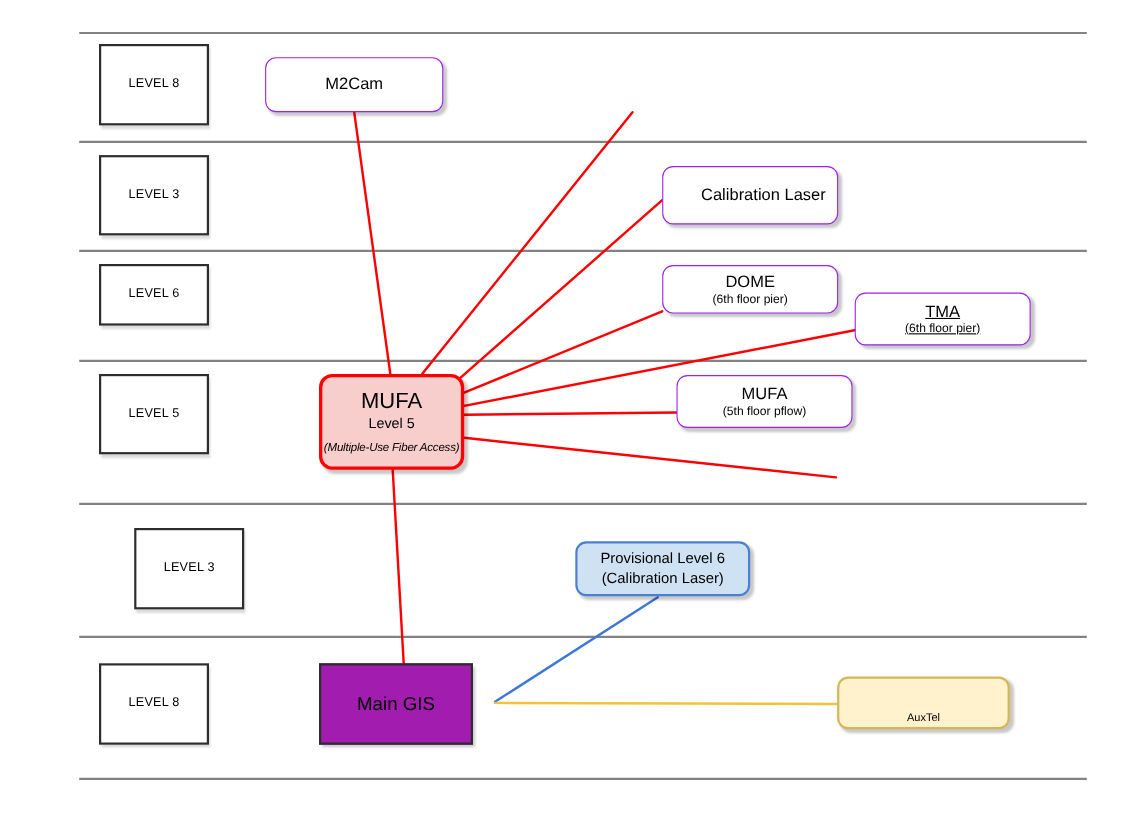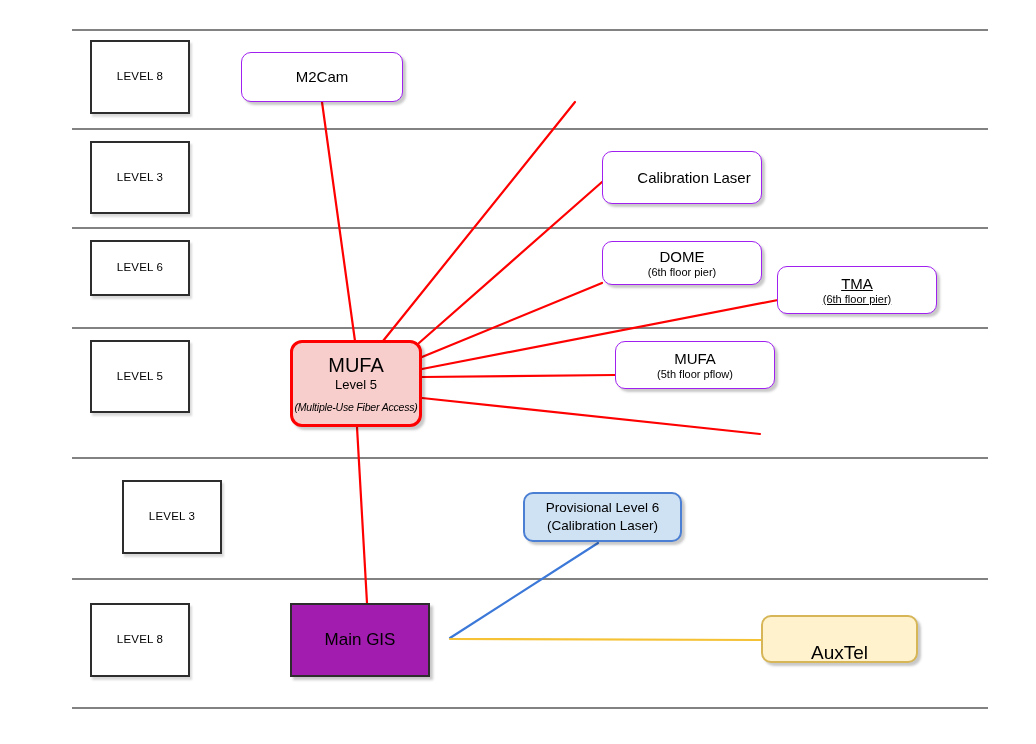--- a/index.html
+++ b/index.html
@@ -11,21 +11,21 @@
   .level-box{background:#ffffff;box-shadow:2px 3px 2px rgba(0,0,0,0.15);}
   .level-label{font-size:11.5px;letter-spacing:0.2px;}
   .node{box-shadow:3px 3px 2.5px rgba(0,0,0,0.22);padding:2px 4px;}
   .node .title{font-size:15px;}
   .node .subtitle{font-size:11px;line-height:1.18;}
   .node-red .title{font-size:20px;}
   .node-red .subtitle{font-size:13px;}
   .node-red .note{font-size:10.5px;margin-top:9px;white-space:nowrap;letter-spacing:-0.2px;font-style:italic;}
   .node-blue .title,.node-blue .subtitle{font-size:13.5px;line-height:1.3;}
   .node-plain .title{font-size:17px;}
-  .node-yellow .title{font-size:19px;margin-top:28px;}
+  .node-yellow .title{font-size:10px;margin-top:28px;}
 </style>
 </head>
 <body>
 
 <div class="canvas">
   <svg width="1036" height="744">
       <line x1="72" x2="988" y1="30" y2="30" stroke="#828282" stroke-width="2"></line>
       <line x1="72" x2="988" y1="129" y2="129" stroke="#828282" stroke-width="2"></line>
       <line x1="72" x2="988" y1="228" y2="228" stroke="#828282" stroke-width="2"></line>
       <line x1="72" x2="988" y1="328" y2="328" stroke="#828282" stroke-width="2"></line>

